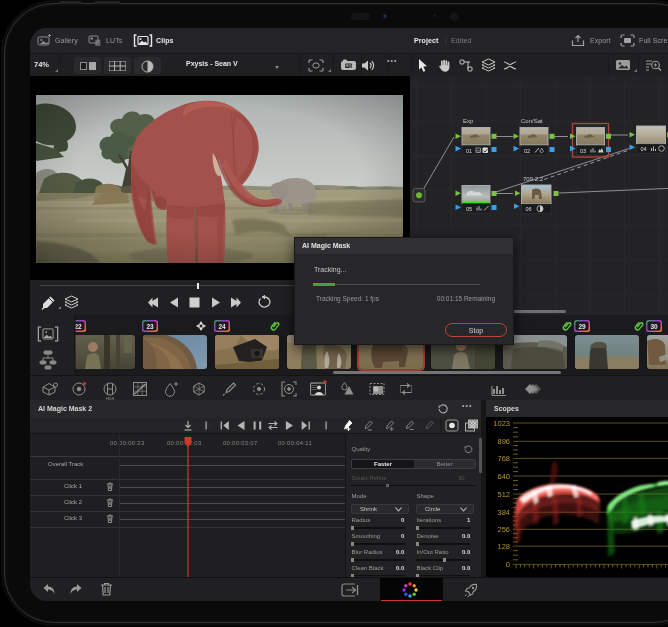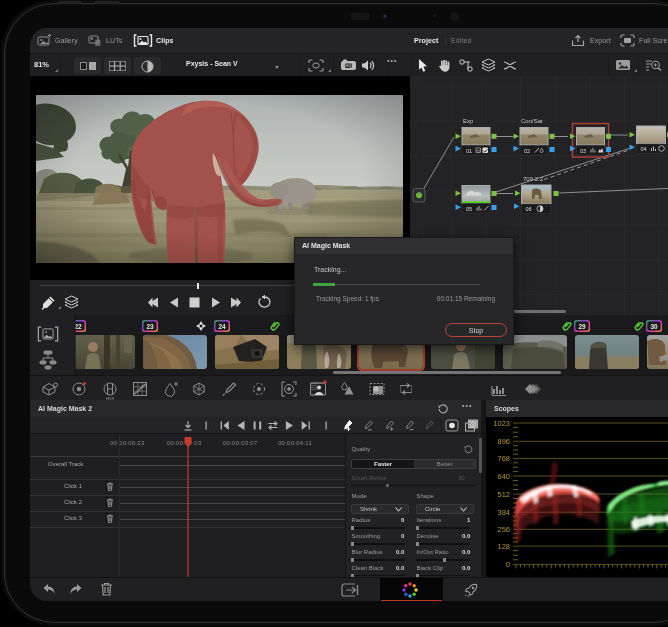--- a/index.html
+++ b/index.html
@@ -76,21 +76,21 @@
         <path d="M7 8 V2 M4.5 4 L7 1.5 L9.5 4" stroke="#a2a2a2" stroke-width="1.2" fill="none"></path>
       </svg>
     <span class="t1" style="left:560px">Export</span>
     <svg class="ic" style="left:590px;top:6px" width="15" height="13" viewBox="0 0 15 13">
         <path d="M1 4 V2.5 A1.5 1.5 0 0 1 2.5 1 H4.5 M10.5 1 h2 A1.5 1.5 0 0 1 14 2.5 V4 M14 9 v1.5 A1.5 1.5 0 0 1 12.5 12 H10.5 M4.5 12 h-2 A1.5 1.5 0 0 1 1 10.5 V9" stroke="#a2a2a2" stroke-width="1.2" fill="none"></path>
         <rect x="4" y="4" width="7" height="5" rx="1" fill="#a2a2a2"></rect>
       </svg>
     <span class="t1" style="left:609px">Full Scre</span>
   </div>
   <div class="s" id="row2">
-    <span class="t2" style="left:4px;top:6px;color:#e6e6e6;font-weight:bold;font-size:7.5px">81%</span>
+    <span class="t2" style="left:4px;top:6px;color:#e6e6e6;font-weight:bold;font-size:7.5px">74%</span>
     <div class="ic" style="left:25px;top:15px;width:0;height:0;border-left:3px solid transparent;border-bottom:3px solid #777"></div>
     <div class="ic" style="left:30px;top:1px;width:1px;height:21px;background:#19191a"></div>
     <div class="ic" style="left:44px;top:3px;width:27px;height:17px;background:#2a2a2c;border-radius:3px">
         <div style="position:absolute;left:6px;top:5px;width:7px;height:8px;background:#1c1c1c;border:1px solid #8a8a8a"></div>
         <div style="position:absolute;left:15px;top:5px;width:7px;height:8px;background:#a9a9a9"></div>
       </div>
     <div class="ic" style="left:74px;top:3px;width:27px;height:17px;background:#2a2a2c;border-radius:3px">
         <svg style="position:absolute;left:5px;top:4px" width="17" height="10" viewBox="0 0 17 10">
           <rect x="0" y="0" width="17" height="10" rx="1" fill="none" stroke="#b9b9b9" stroke-width="1"></rect>
           <path d="M5.6 0 v10 M11.2 0 v10 M0 5 h17" stroke="#b9b9b9" stroke-width="1"></path>

